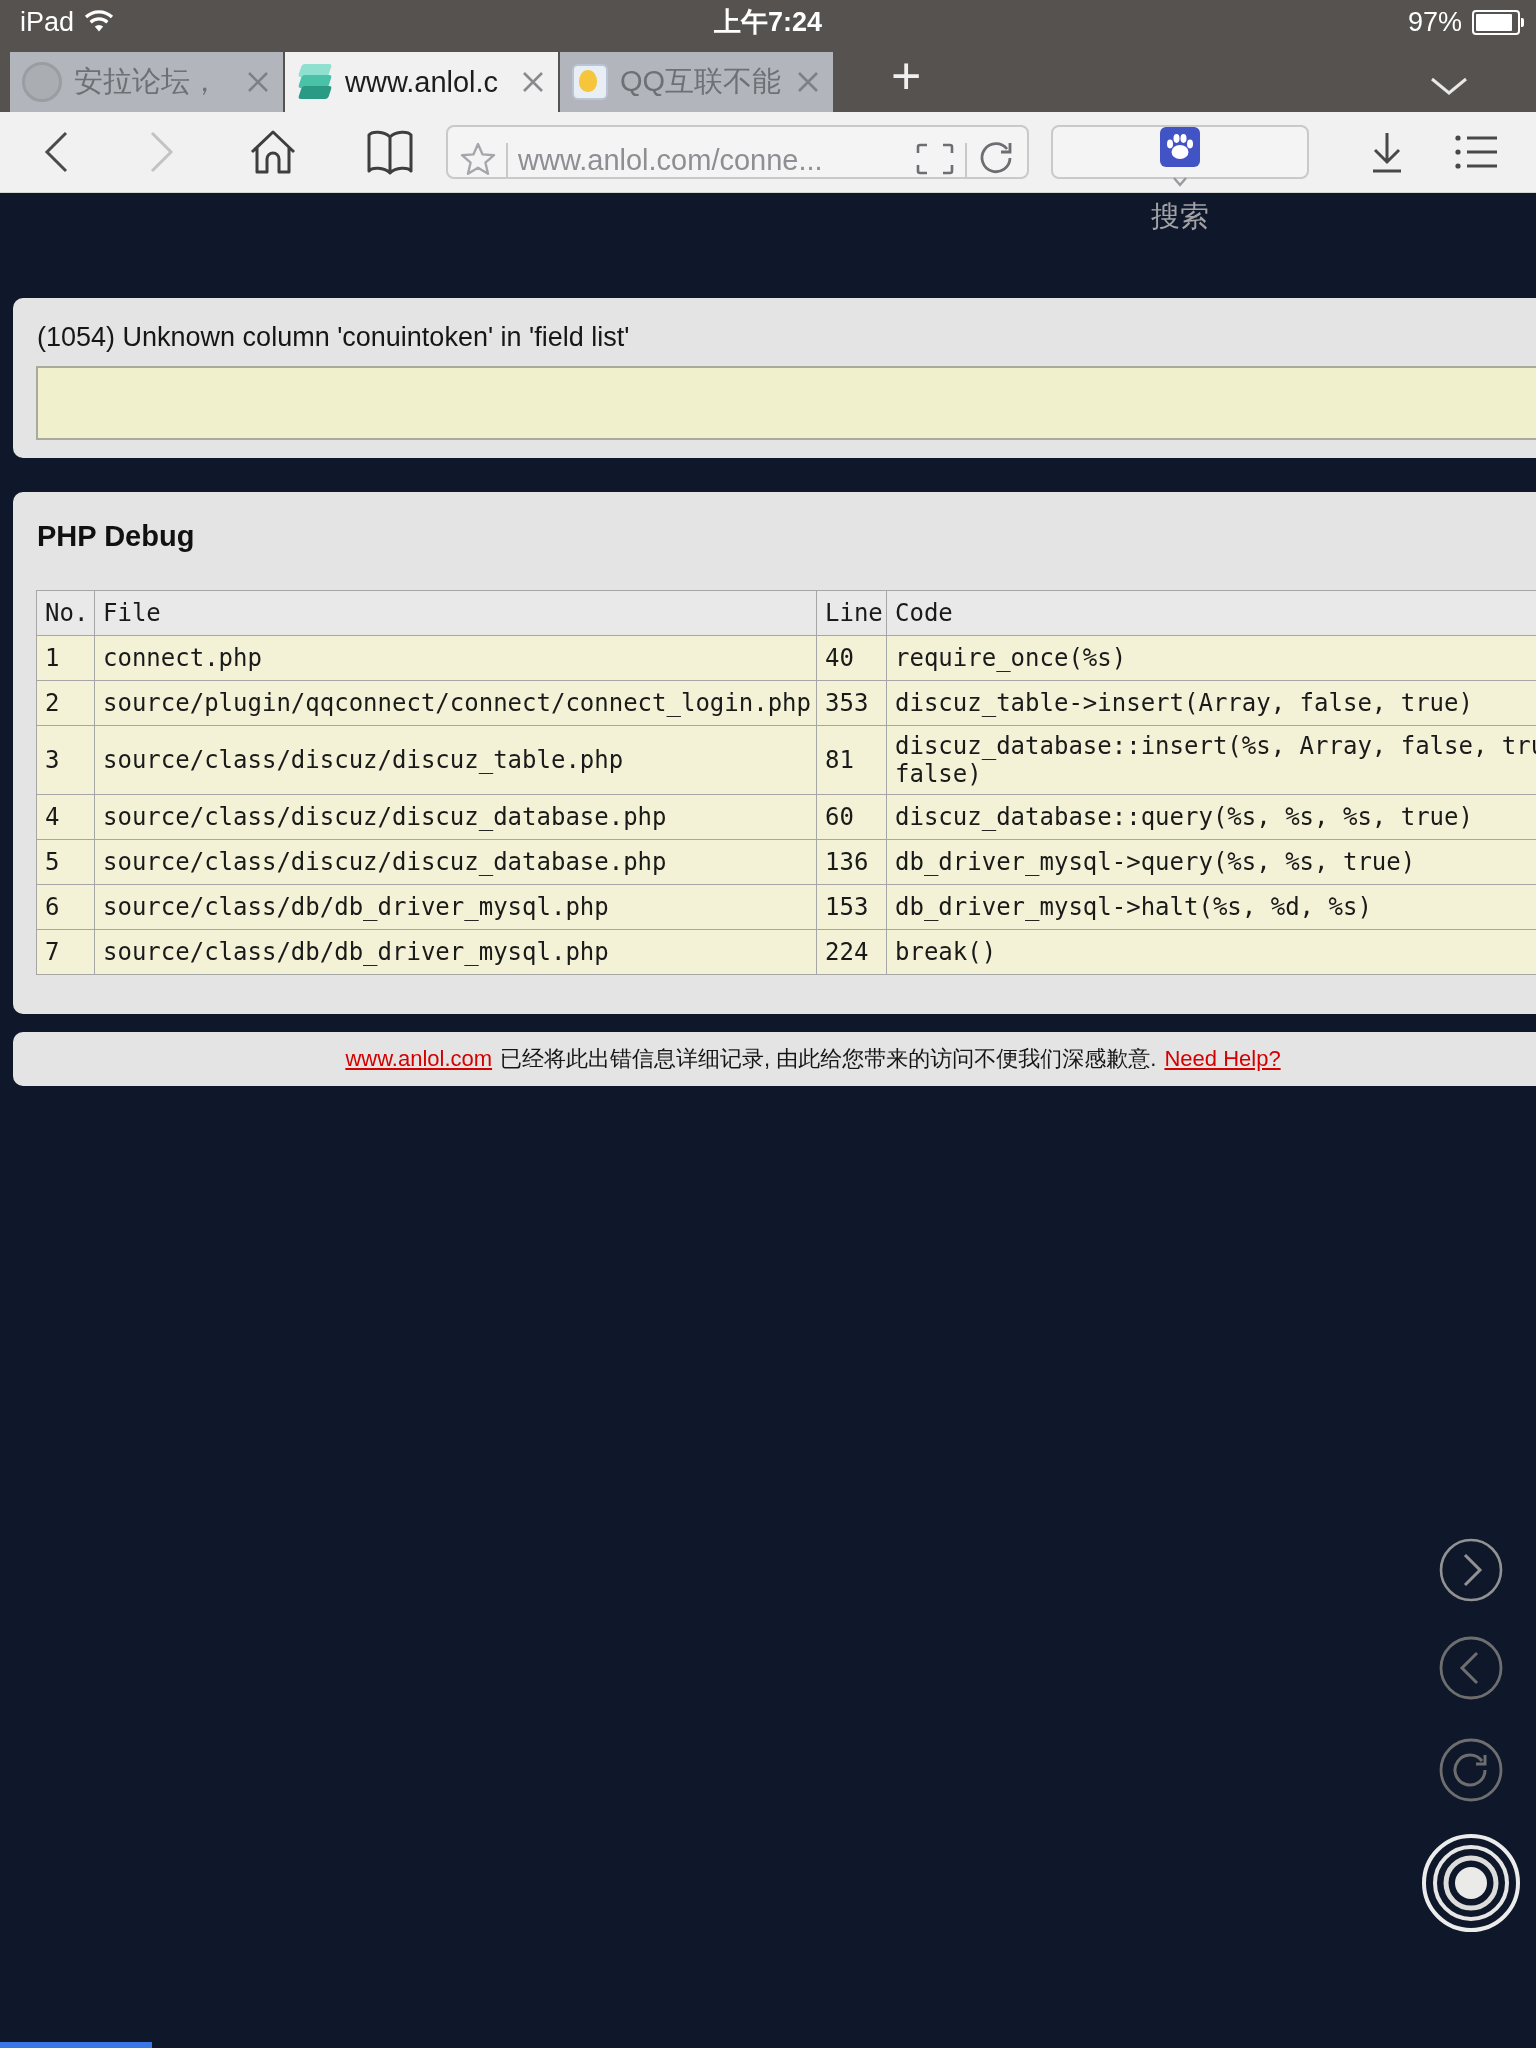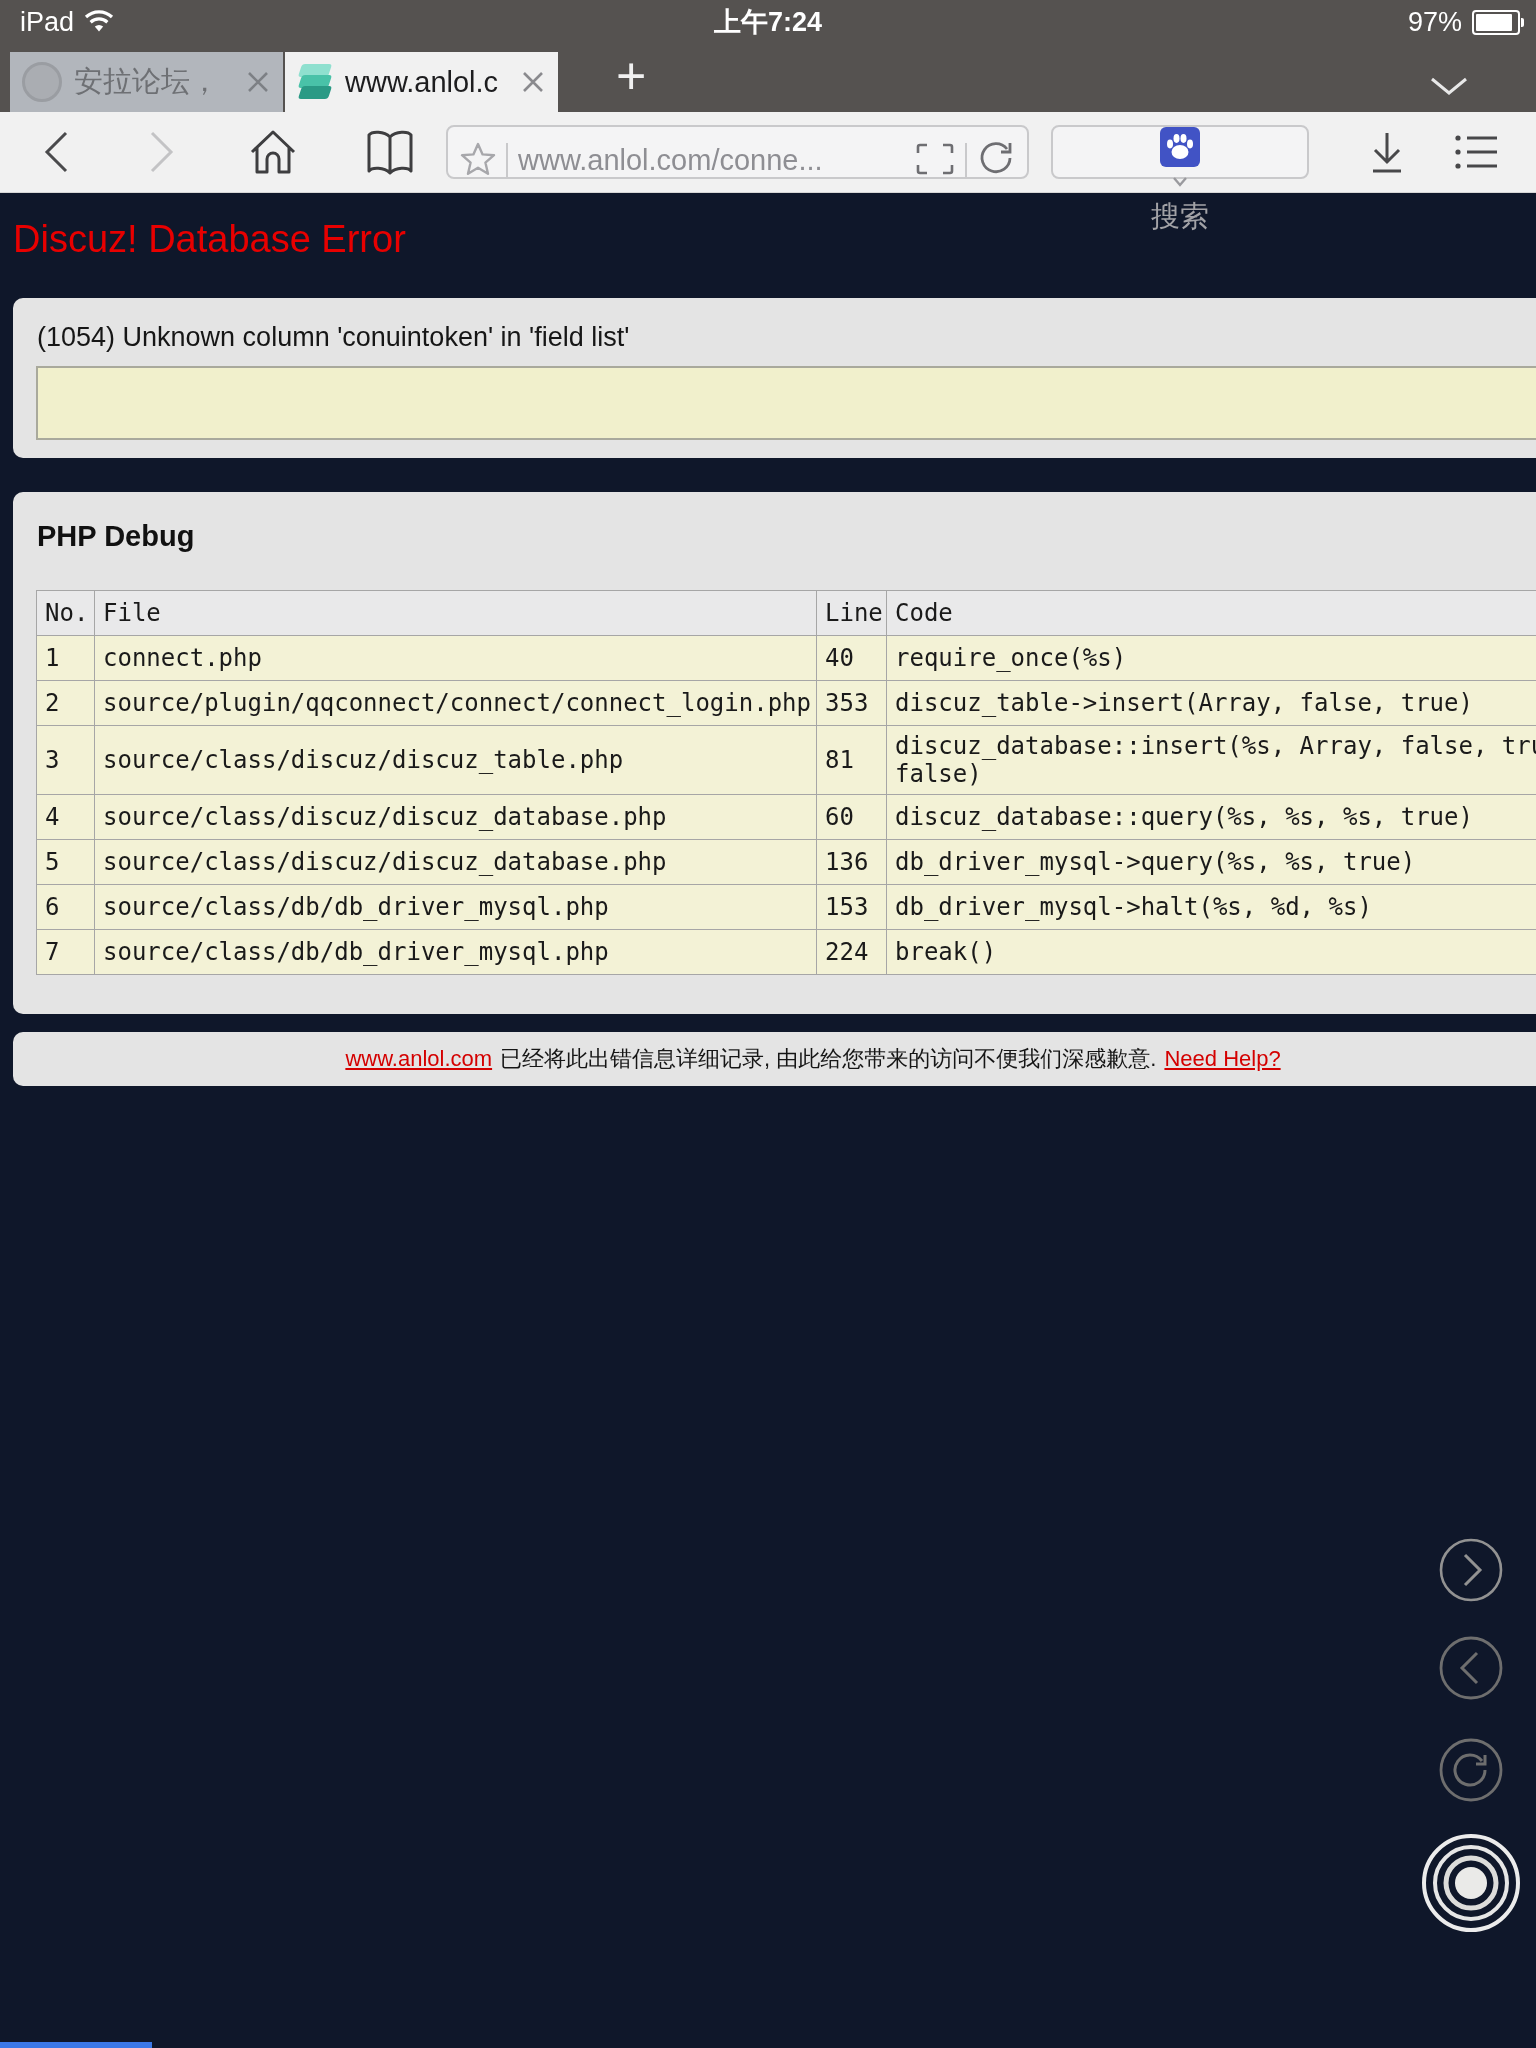--- a/index.html
+++ b/index.html
@@ -116,20 +116,31 @@
           <span class="l2"></span>
           <span class="l3"></span>
         </span>
       <span class="title">www.anlol.c</span>
       <span class="close">
         <svg width="26" height="26" viewBox="0 0 26 26">
             <path d="M4 4 L22 22 M22 4 L4 22" stroke="#8a8a8e" stroke-width="2.6"></path>
           </svg>
       </span>
     </div>
+    <div class="tab inactive">
+      <span class="fav-qq">
+          <span class="blob"></span>
+        </span>
+      <span class="title">QQ互联不能</span>
+      <span class="close">
+        <svg width="26" height="26" viewBox="0 0 26 26">
+            <path d="M4 4 L22 22 M22 4 L4 22" stroke="#7d8085" stroke-width="2.6"></path>
+          </svg>
+      </span>
+    </div>
     <div class="new-tab">+</div>
     <div class="tabs-chevron">
       <svg width="42" height="24" viewBox="0 0 42 24">
           <path d="M4 5 L21 19 L38 5" fill="none" stroke="#e8e8e8" stroke-width="3"></path>
         </svg>
     </div>
   </div>
 
   <div class="toolbar">
     <div class="tb-btn" style="margin-left:42px;">
@@ -204,21 +215,20 @@
         <circle cx="5" cy="7" r="2.6" fill="#48484a"></circle>
           <path d="M14 7 L44 7" stroke="#48484a" stroke-width="3"></path>
         <circle cx="5" cy="21" r="2.6" fill="#48484a"></circle>
           <path d="M14 21 L44 21" stroke="#48484a" stroke-width="3"></path>
         <circle cx="5" cy="35" r="2.6" fill="#48484a"></circle>
           <path d="M14 35 L44 35" stroke="#48484a" stroke-width="3"></path>
       </svg>
     </div>
   </div>
 
-  <h1 class="page-title">Discuz! Database Error</h1>
 
   <div class="gray-box box-error">
     <p class="error-msg">(1054) Unknown column 'conuintoken' in 'field list'</p>
     <div class="sql-box">
       <div class="sql-text">
         <div>REPLACE INTO common_connect_guest SET `conuintoken`='279B92C975DB78E42BF6580E9F62A45D' , `conopenid`='C14CAE029288CB30E721F084E4372</div>
         
       </div>
     </div>
   </div>

